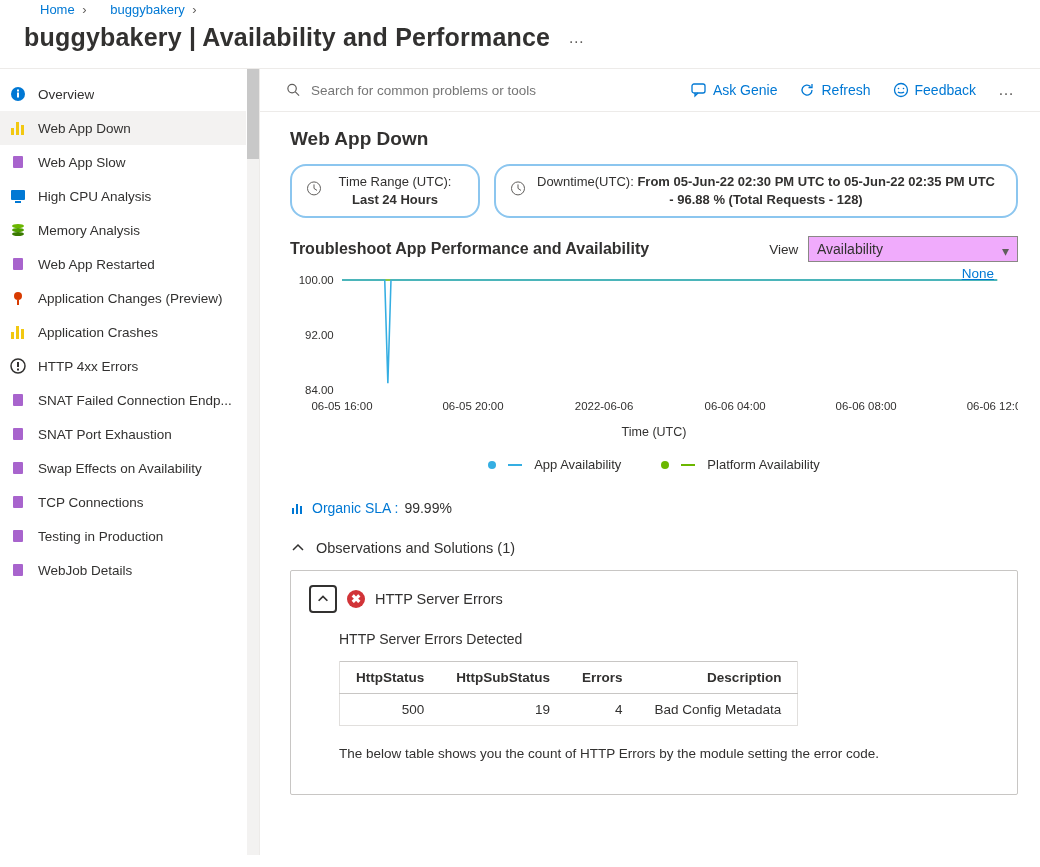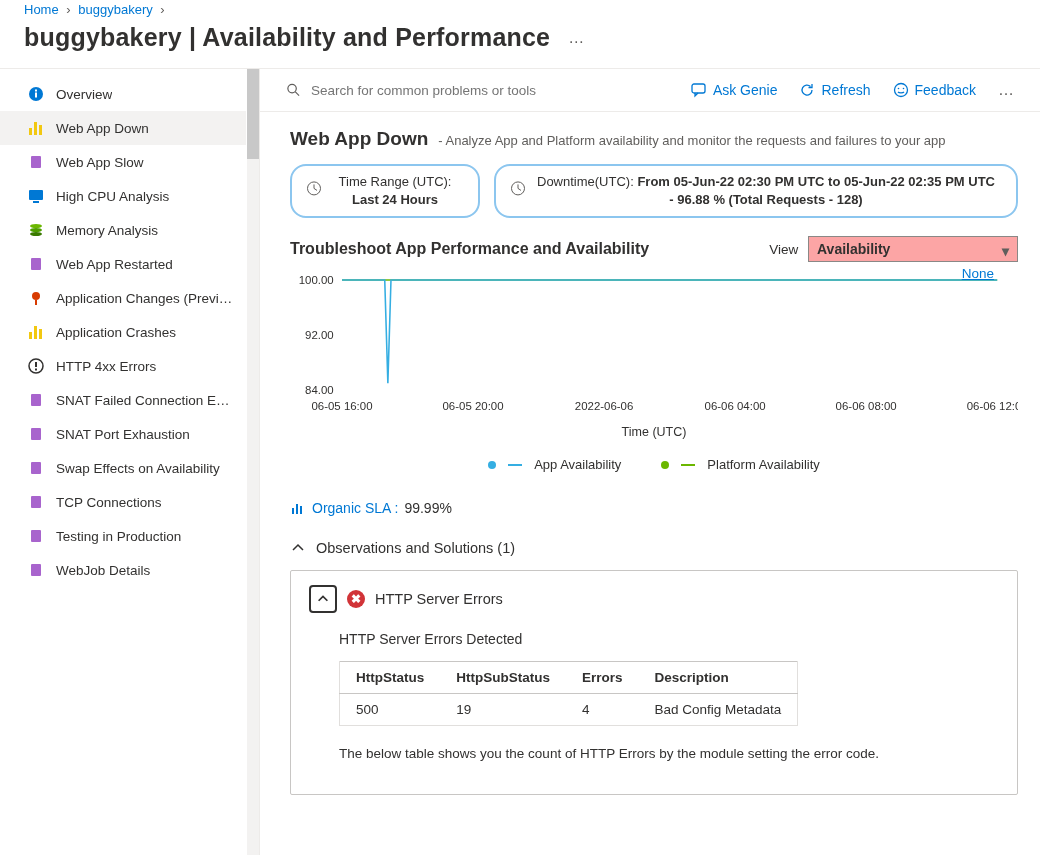--- a/index.html
+++ b/index.html
@@ -4,21 +4,21 @@
 <style>
   * { box-sizing: border-box; margin: 0; padding: 0; }
   body {
     font-family: 'Segoe UI', Arial, sans-serif;
     font-size: 13px;
     color: #323130;
     background: #ffffff;
     width: 1040px; height: 867px;
     overflow: hidden;
   }
-  a { color: #0078d4; text-decoration: none; }
+  a { color: #0078d4; text-decoration: none; margin-left: 16px; }
 
   
   .breadcrumb {
     padding: 2px 12px 6px 24px;
     font-size: 13px;
     color: #0078d4;
   }
   .breadcrumb .sep { color: #605e5c; margin: 0 4px; }
 
   
@@ -52,21 +52,21 @@
     overflow: hidden;
   }
   .sidebar-scrollbar {
     position: absolute; right: 0; top: 0; width: 12px; height: 100%;
     background: #f3f2f1;
   }
   .sidebar-scrollbar .thumb { position: absolute; top: 0; left:0; width:100%; height: 90px; background:#c8c8c8;}
   .sidebar-item {
     display: flex; align-items: center;
     gap: 12px;
-    padding: 9px 10px 9px 28px;
+    padding: 9px 10px 9px 10px;
     font-size: 13.5px;
     cursor: pointer;
     white-space: nowrap;
     overflow: hidden;
     text-overflow: ellipsis;
     width: 246px;
   }
   .sidebar-item.active { background: #f3f2f1; font-weight: 400; }
   .sidebar-item .label { overflow: hidden; text-overflow: ellipsis; }
   .sidebar-item svg, .sidebar-item .ico { width: 16px; height: 16px; flex: 0 0 16px; }
@@ -121,21 +121,21 @@
   }
   .pill.first { flex: 0 0 190px; }
   .pill.second { flex: 1 1 auto; }
   .pill b { font-weight:600; }
 
   .subhead-row { display:flex; align-items:center; justify-content:space-between; margin-bottom:6px;}
   .subhead { font-size: 16px; font-weight:600; }
   .view-label { font-size:13.5px; margin-right:6px;}
   .view-select {
     border:1px solid #8a8886; padding:4px 28px 4px 8px; min-width:210px;
-    font-size:14px; position:relative; background:#fca5a5; display:inline-block;font-weight:bold;
+    font-size:14px; position:relative; background:#f0abfc; display:inline-block;
   }
   .view-select .chev { position:absolute; right:8px; top:6px; color:#605e5c;}
 
   
   .chart-wrap { position:relative; margin:8px 0 10px 0; }
   .chart-wrap .none-link { position:absolute; right:24px; top:-4px; text-decoration:underline; color:#0078d4; font-size:13.5px; }
   svg.chart { width: 100%; height: 150px; }
   .axis-title { text-align:center; font-size:12.5px; color:#323130; margin-top:2px;}
   .legend { display:flex; gap:40px; justify-content:center; margin:18px 0 28px 0; font-size:13px;}
   .legend .item { display:flex; align-items:center; gap:12px;}
@@ -163,21 +163,21 @@
   .obs-inner { padding-left: 30px; }
   .obs-inner h4 { font-size:14px; font-weight:400; margin-bottom:14px;}
   .obs-inner p { font-size:13.5px; line-height:1.45; margin-bottom:16px;}
 
   table.err-table {
     border-collapse: collapse; font-size:13.5px; margin-bottom:18px;
     border-top:1px solid #c8c6c4;
   }
   table.err-table th, table.err-table td {
     padding: 8px 16px;
-    text-align:left;
+    text-align:right;
     border-bottom: 1px solid #e1dfdd;
   }
   table.err-table th { font-weight:600; border-bottom:1px solid #c8c6c4;}
   table.err-table th:first-child, table.err-table td:first-child { border-left:1px solid #e1dfdd;}
   table.err-table th:last-child, table.err-table td:last-child { border-right:1px solid #e1dfdd;}
 
   
   .ic { width:16px; height:16px; display:inline-block; }
 </style>
 </head>
@@ -338,21 +338,20 @@
           </svg>
         <span>Feedback</span>
       </span>
       <span class="tool-more">…</span>
     </div>
 
     <div class="content">
 
       <div class="h-section">
         <h2>Web App Down</h2>
-        <span class="h-sub">-  Analyze App and Platform availability and monitor the requests and failures to your app</span>
       </div>
 
       <div class="pill-row">
         <div class="pill first">
           <span class="clock">
             <svg class="ic" viewBox="0 0 16 16">
                 <circle cx="8" cy="8" r="6.5" fill="none" stroke="#605e5c" stroke-width="1"></circle>
                 <path d="M8 4v4l3 2" fill="none" stroke="#605e5c" stroke-width="1"></path>
               </svg>
           </span>

